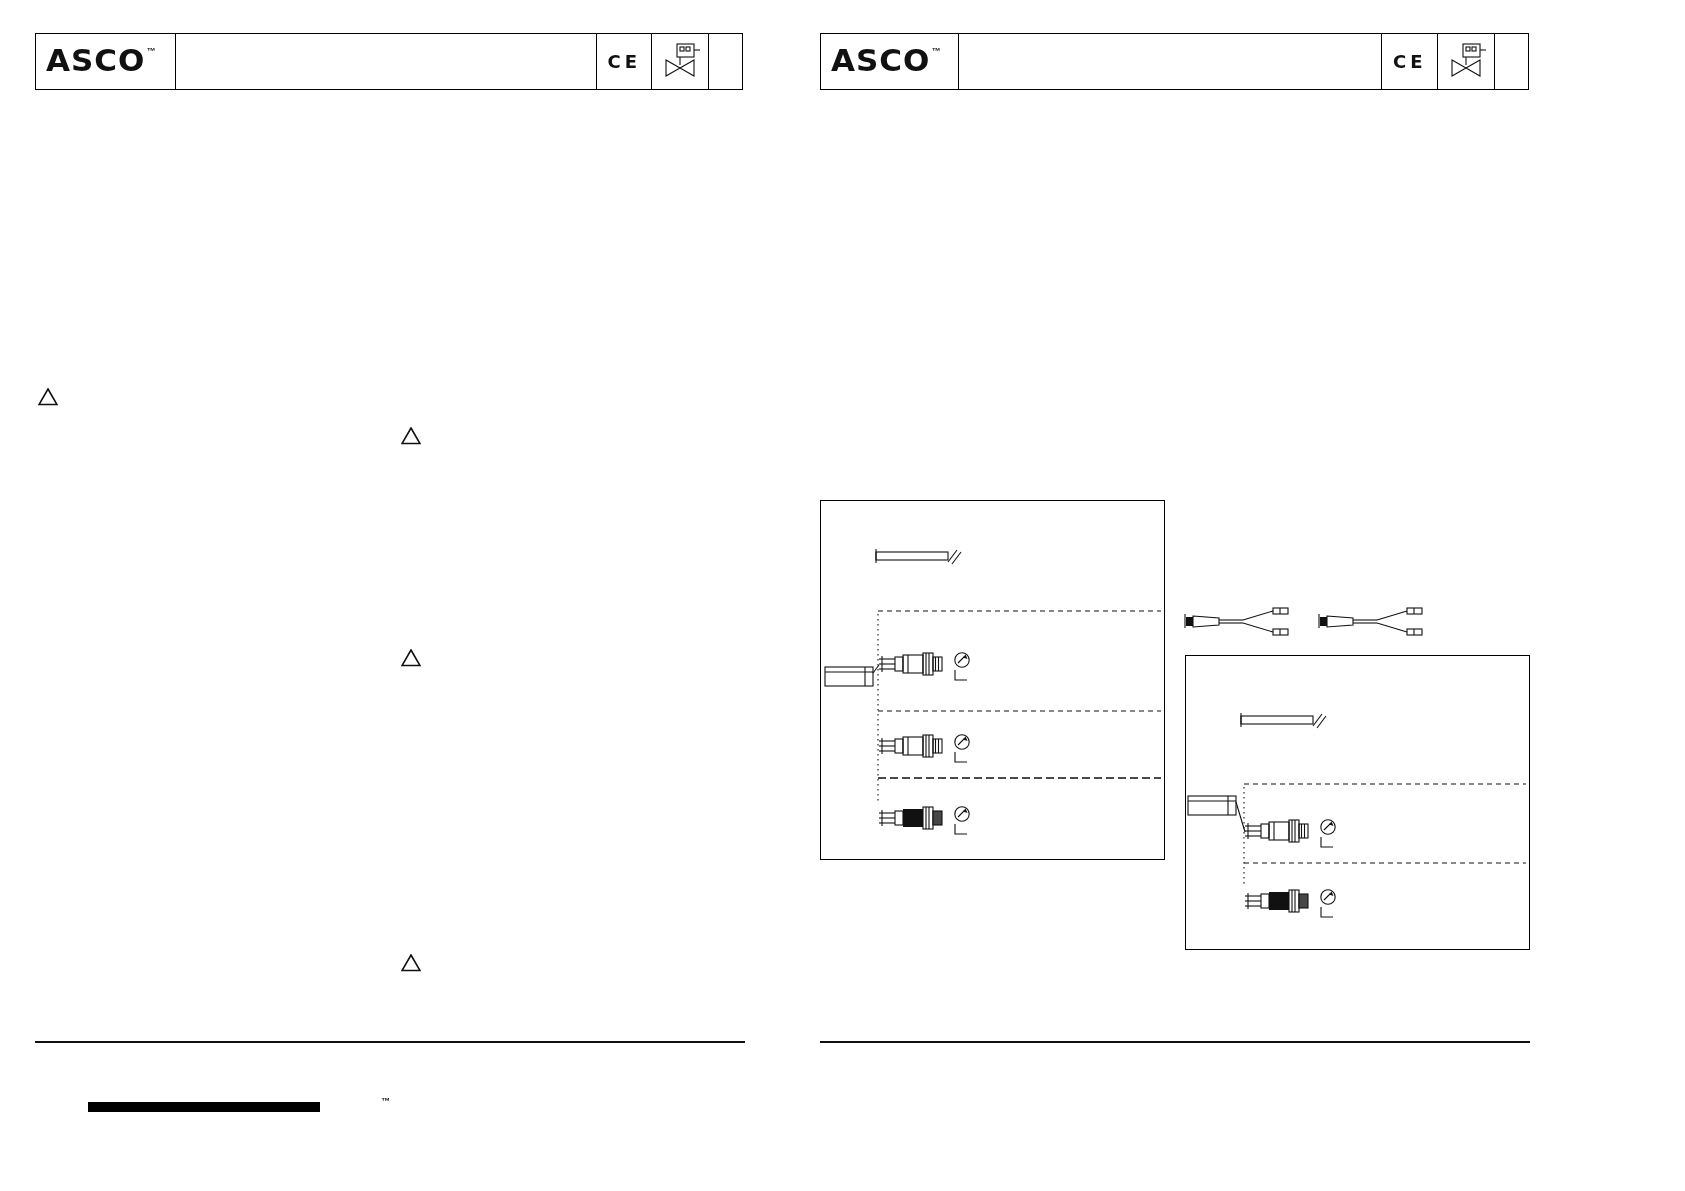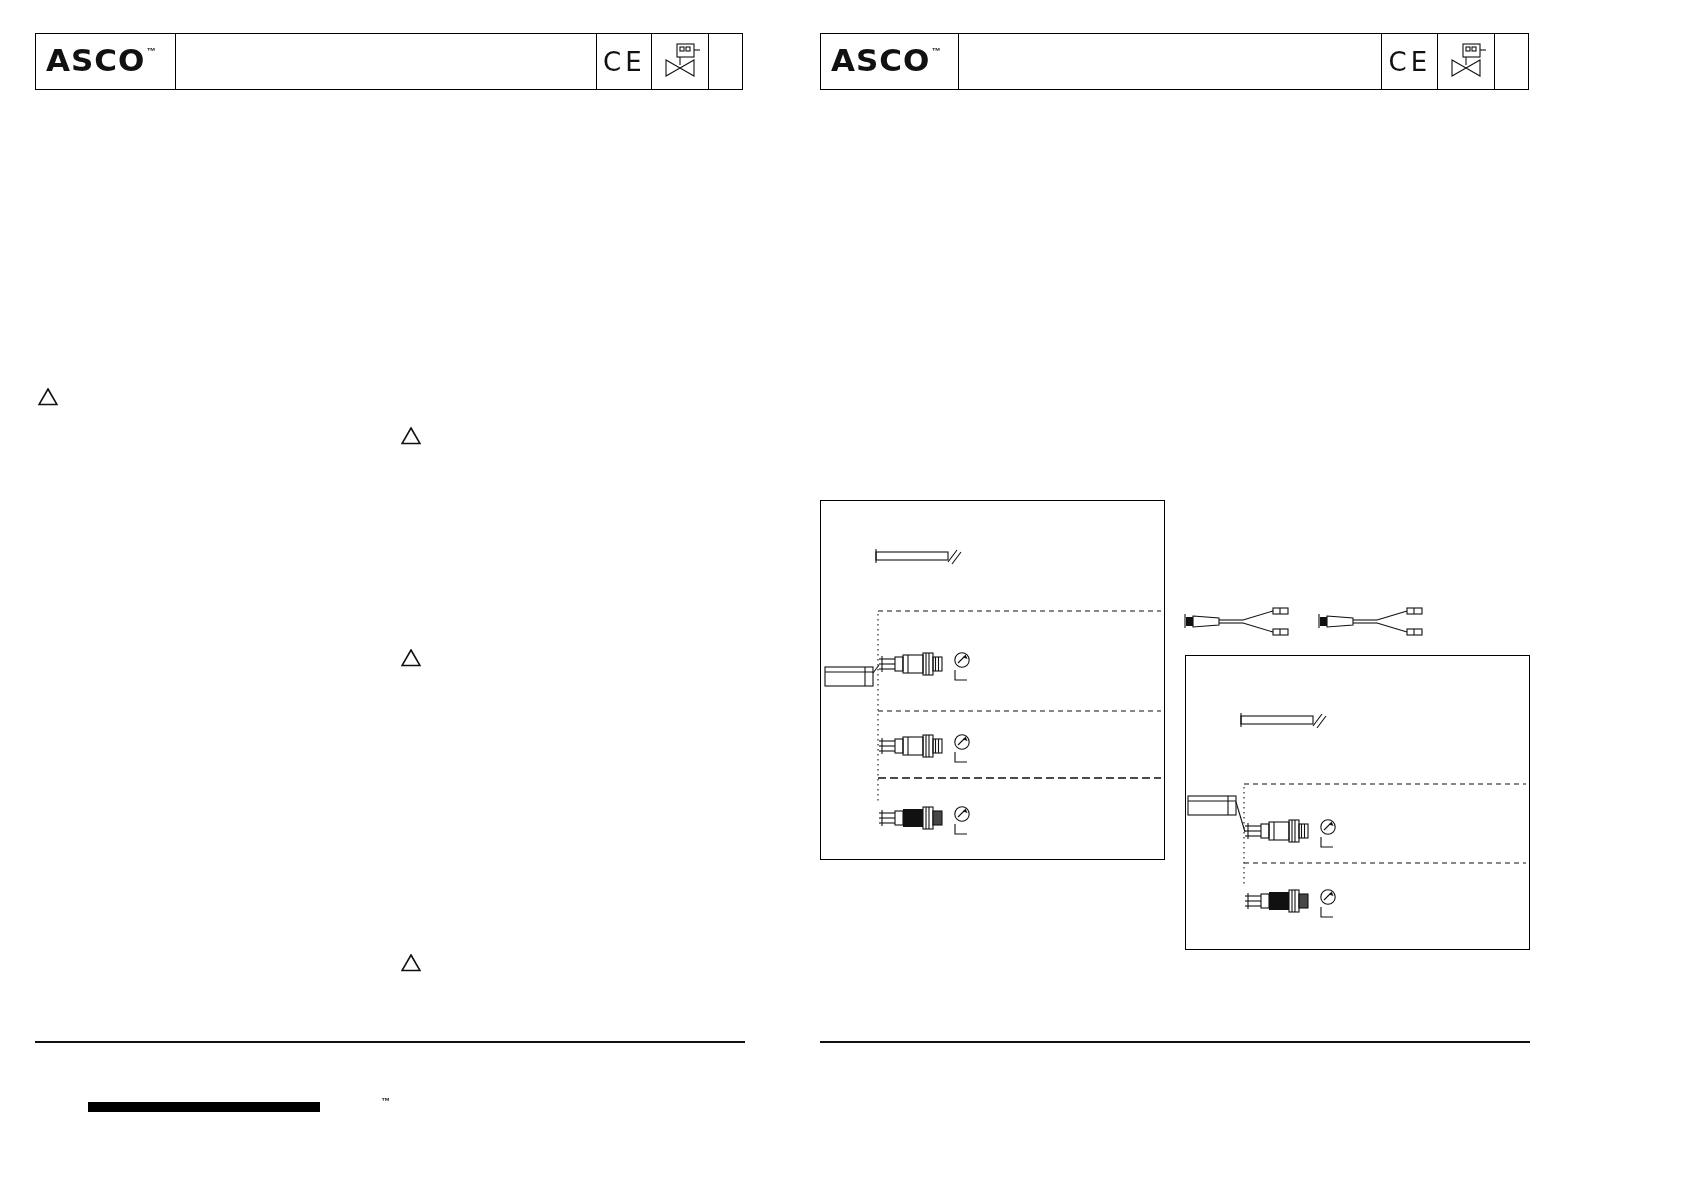--- a/index.html
+++ b/index.html
@@ -7,21 +7,21 @@
   body { font-family:"Liberation Sans", sans-serif; color:#111; }
   .sheet { position:relative; width:1685px; height:1191px; background:#fff; overflow:hidden; }
 
   
   .hdr { position:absolute; top:33px; height:57px; display:flex; border:1.6px solid #000; background:#fff; }
   .hdr .cell { height:100%; border-right:1.6px solid #000; display:flex; align-items:center; justify-content:center; overflow:hidden; }
   .hdr .cell:last-child { border-right:none; }
   .cell.logo { justify-content:flex-start; padding-left:10px; }
   .asco { font-family:"DejaVu Sans", sans-serif; font-weight:900; font-size:31px; letter-spacing:1px; transform:scaleY(0.95); line-height:1; }
   .tm-sup { font-size:9px; position:relative; top:-11px; left:1px; font-weight:700; }
-  .ce { font-family:"DejaVu Sans", sans-serif; font-weight:normal; font-size:26px; letter-spacing:4px;text-align:center; }
+  .ce { font-family:"DejaVu Sans", sans-serif; font-weight:bold; font-size:18px; letter-spacing:4px;text-align:center; }
 
   
   .warn { position:absolute; width:20px; height:18px; }
 
   
   .fig-box { position:absolute; border:1.4px solid #000; background:#fff; }
   .fig { position:absolute; }
 
   
   svg line, svg rect, svg circle, svg path, svg polyline, svg polygon { stroke:#111; stroke-width:1.1; fill:none; }

